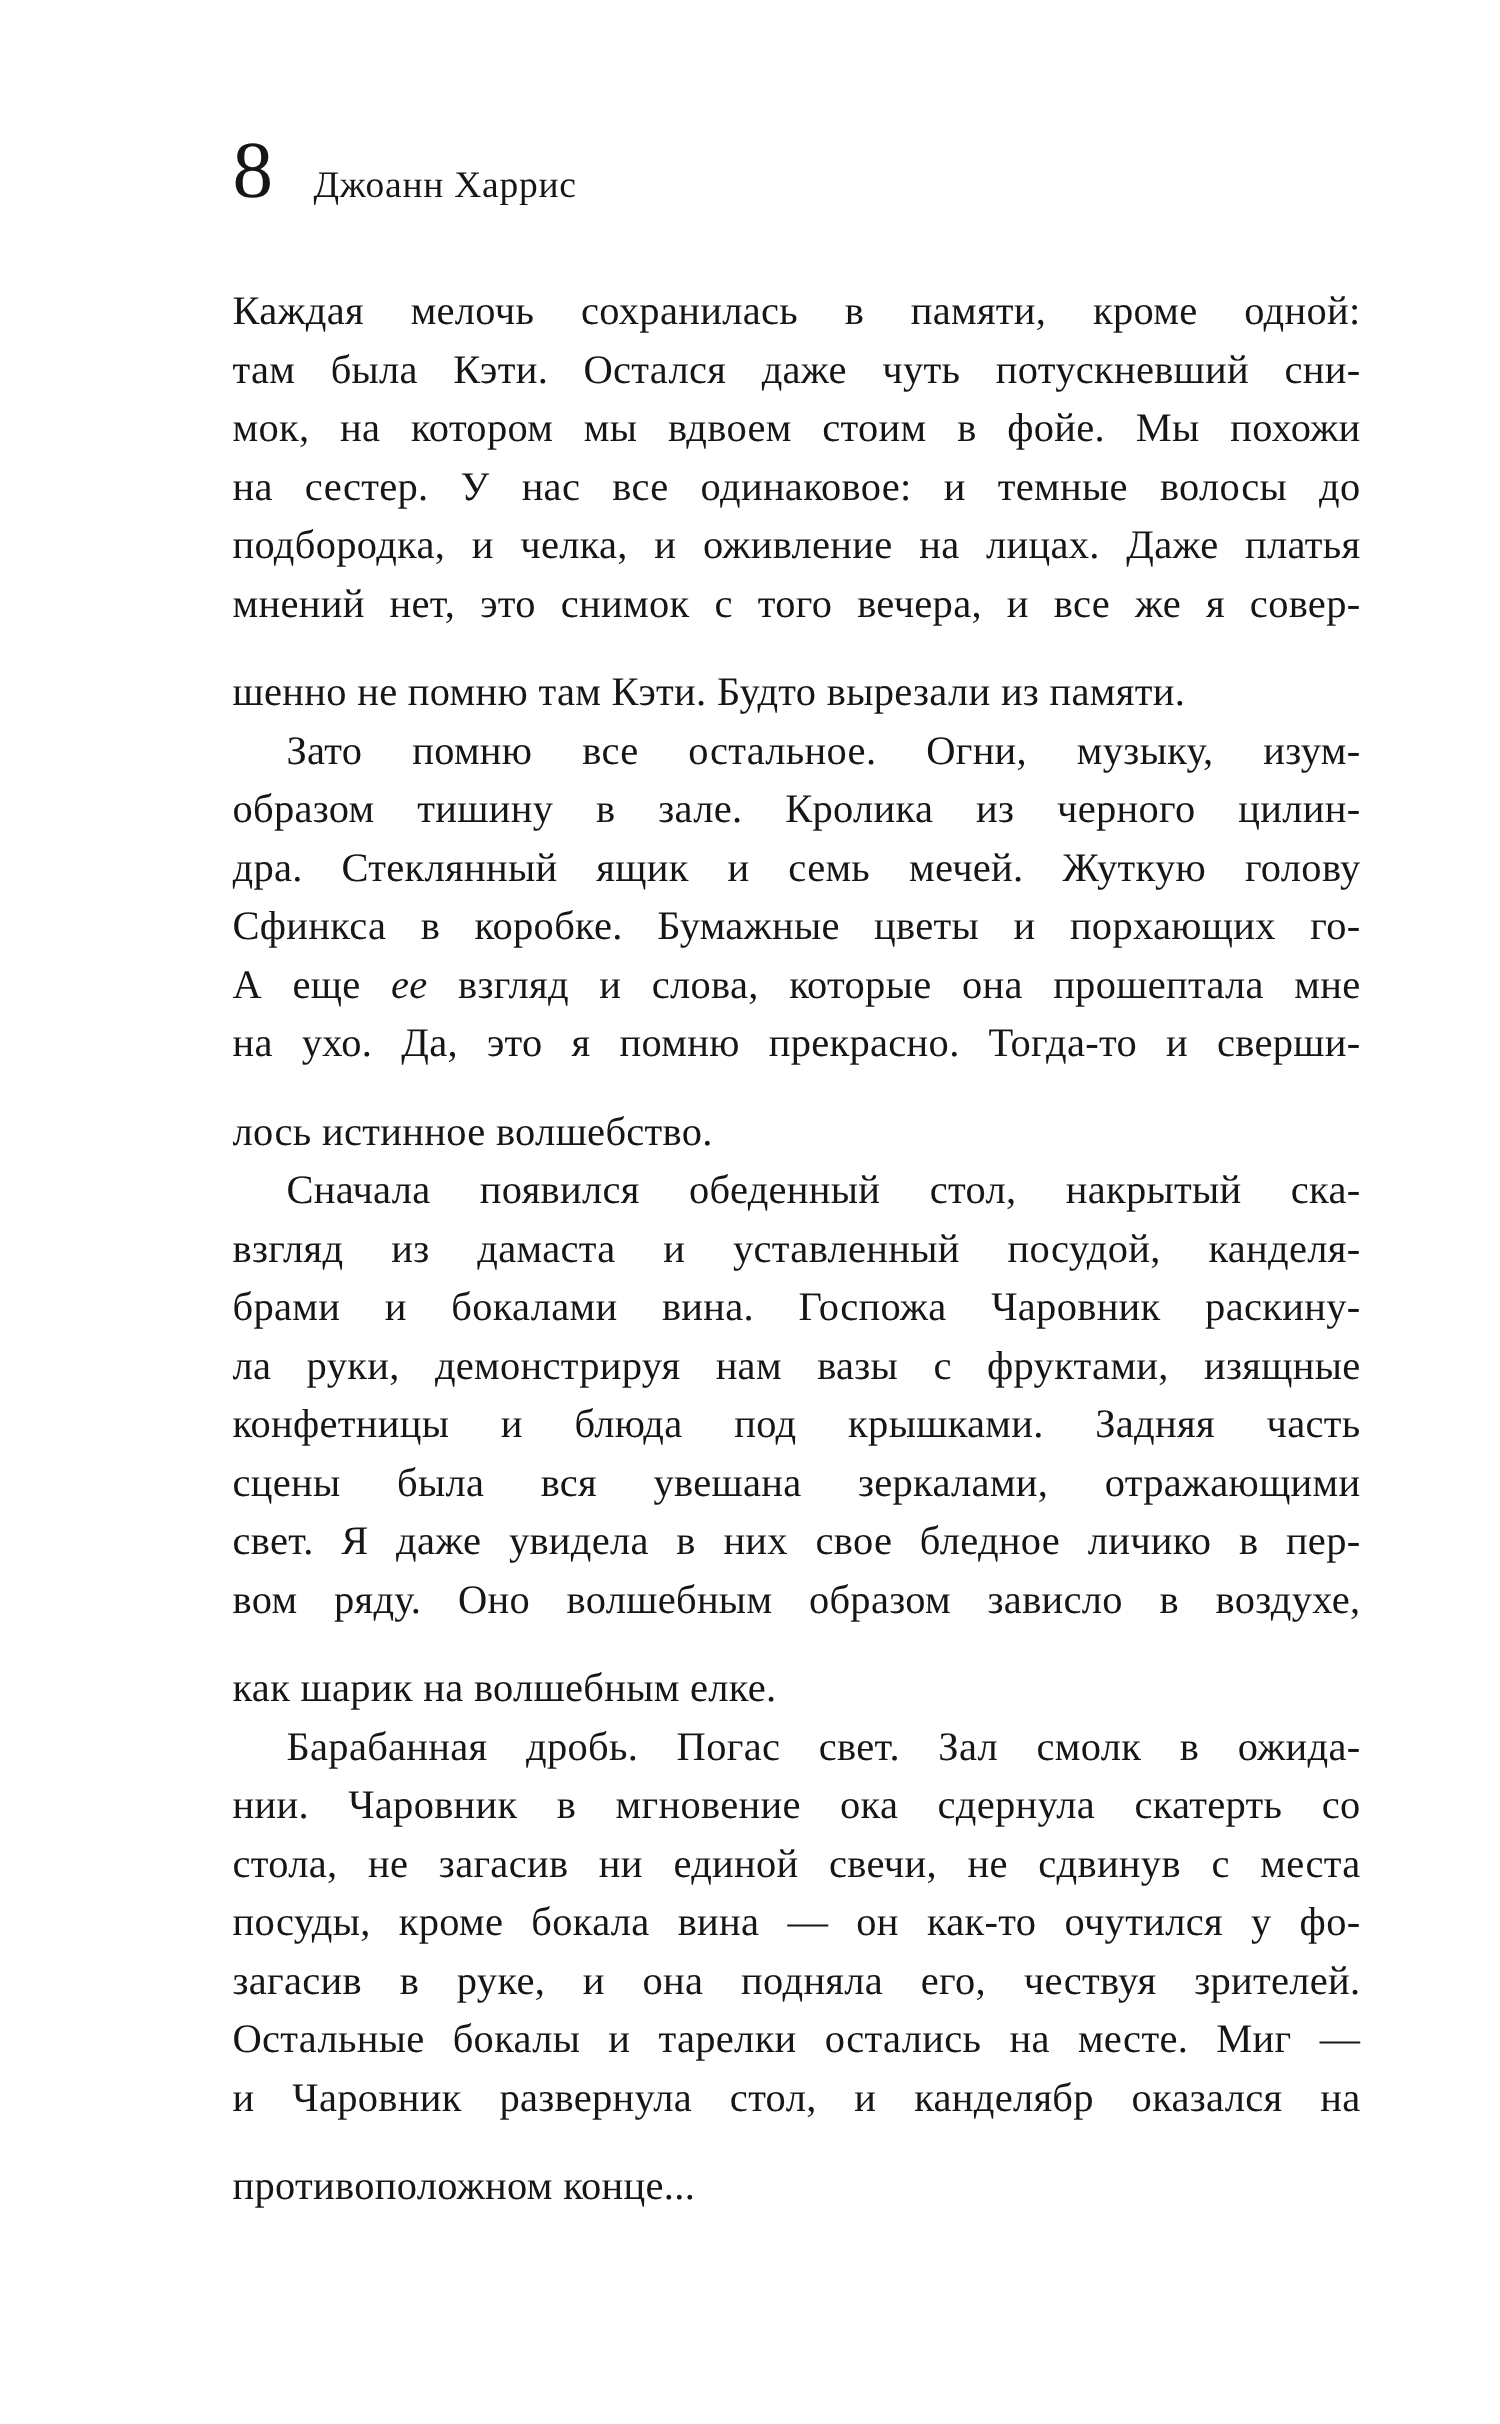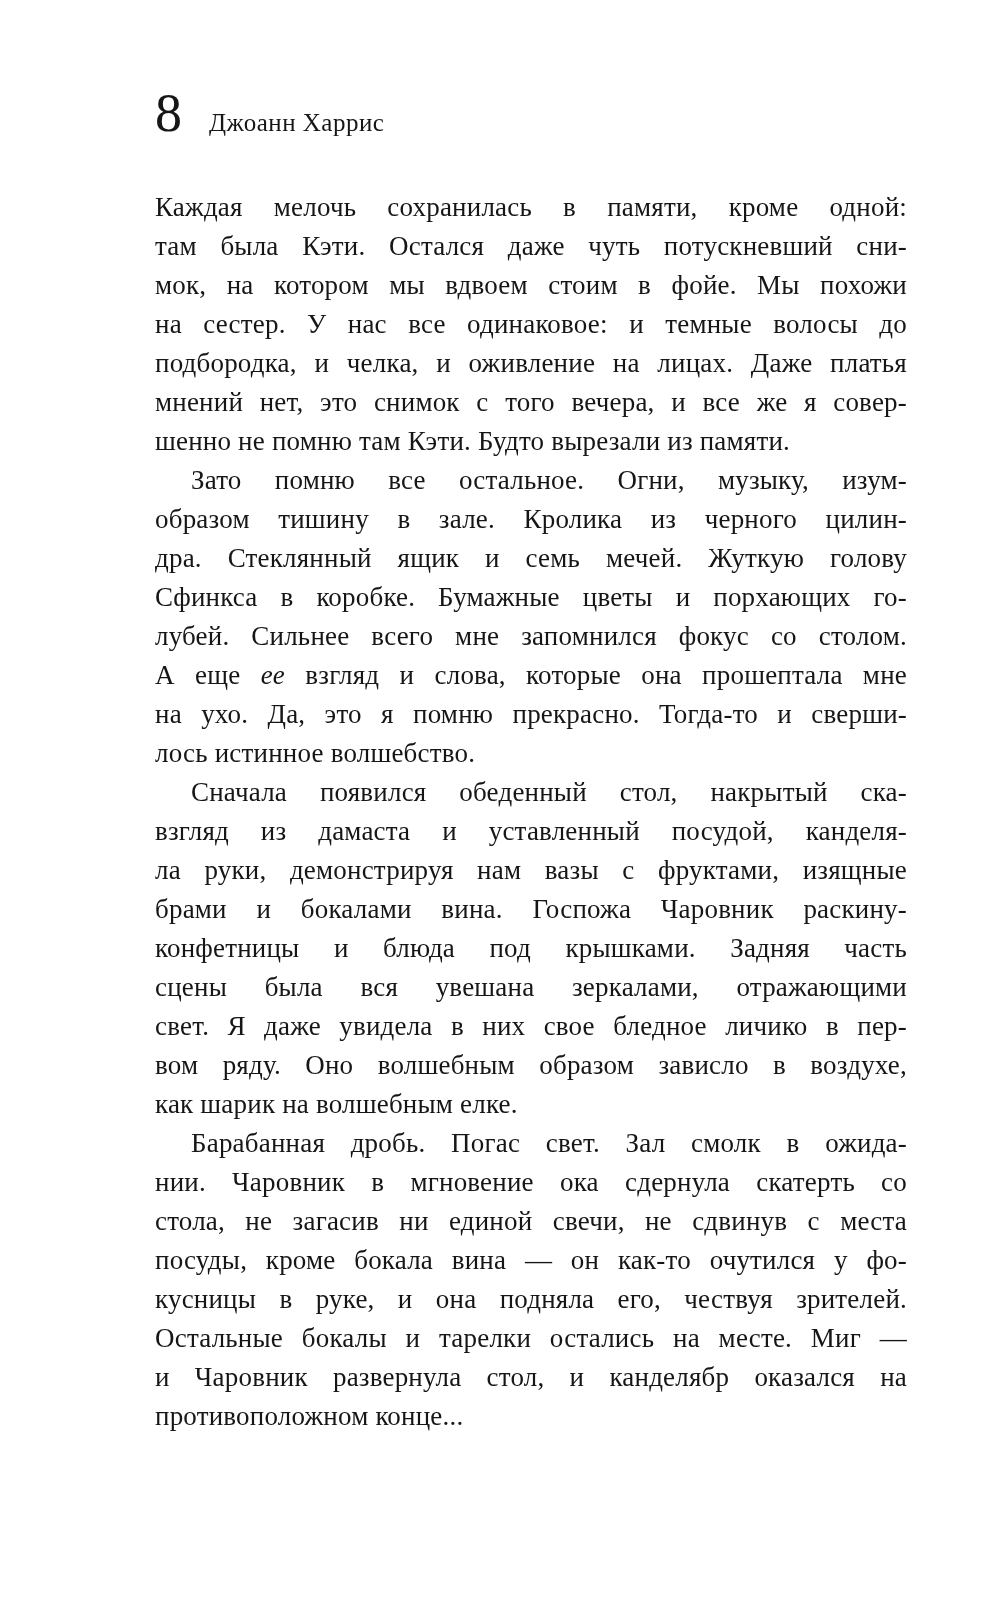--- a/index.html
+++ b/index.html
@@ -47,20 +47,21 @@
   .line {
     height: 39px;
     overflow: hidden;
     text-align: justify;
     text-align-last: justify;
     white-space: nowrap;
   }
   .line.para-end {
     text-align: left;
     text-align-last: left;
+    margin-top: 20px;
   }
   .line.indent {
     text-indent: 36px;
   }
   .line em {
     font-style: italic;
   }
 </style>
 </head>
 <body>
@@ -75,35 +76,34 @@
       <div class="line">там была Кэти. Остался даже чуть потускневший сни-</div>
       <div class="line">мок, на котором мы вдвоем стоим в фойе. Мы похожи</div>
       <div class="line">на сестер. У нас все одинаковое: и темные волосы до</div>
       <div class="line">подбородка, и челка, и оживление на лицах. Даже платья</div>
       <div class="line">мнений нет, это снимок с того вечера, и все же я совер-</div>
       <div class="line para-end">шенно не помню там Кэти. Будто вырезали из памяти.</div>
       <div class="line indent">Зато помню все остальное. Огни, музыку, изум-</div>
       <div class="line">образом тишину в зале. Кролика из черного цилин-</div>
       <div class="line">дра. Стеклянный ящик и семь мечей. Жуткую голову</div>
       <div class="line">Сфинкса в коробке. Бумажные цветы и порхающих го-</div>
-      <div class="line">лубей. Сильнее всего мне запомнился фокус со столом.</div>
       <div class="line"><span>А еще </span><em>ее</em><span> взгляд и слова, которые она прошептала мне</span></div>
       <div class="line">на ухо. Да, это я помню прекрасно. Тогда-то и сверши-</div>
       <div class="line para-end">лось истинное волшебство.</div>
       <div class="line indent">Сначала появился обеденный стол, накрытый ска-</div>
       <div class="line">взгляд из дамаста и уставленный посудой, канделя-</div>
+      <div class="line">брами и бокалами вина. Госпожа Чаровник раскину-</div>
       <div class="line">ла руки, демонстрируя нам вазы с фруктами, изящные</div>
-      <div class="line">брами и бокалами вина. Госпожа Чаровник раскину-</div>
       <div class="line">конфетницы и блюда под крышками. Задняя часть</div>
       <div class="line">сцены была вся увешана зеркалами, отражающими</div>
       <div class="line">свет. Я даже увидела в них свое бледное личико в пер-</div>
       <div class="line">вом ряду. Оно волшебным образом зависло в воздухе,</div>
       <div class="line para-end">как шарик на волшебным елке.</div>
       <div class="line indent">Барабанная дробь. Погас свет. Зал смолк в ожида-</div>
       <div class="line">нии. Чаровник в мгновение ока сдернула скатерть со</div>
       <div class="line">стола, не загасив ни единой свечи, не сдвинув с места</div>
       <div class="line">посуды, кроме бокала вина — он как-то очутился у фо-</div>
-      <div class="line">кусницы в руке, и она подняла его, чествуя зрителей.</div>
+      <div class="line">загасив в руке, и она подняла его, чествуя зрителей.</div>
       <div class="line">Остальные бокалы и тарелки остались на месте. Миг —</div>
       <div class="line">и Чаровник развернула стол, и канделябр оказался на</div>
       <div class="line para-end">противоположном конце...</div>
     </div>
 </div>
 
 </body></html>

